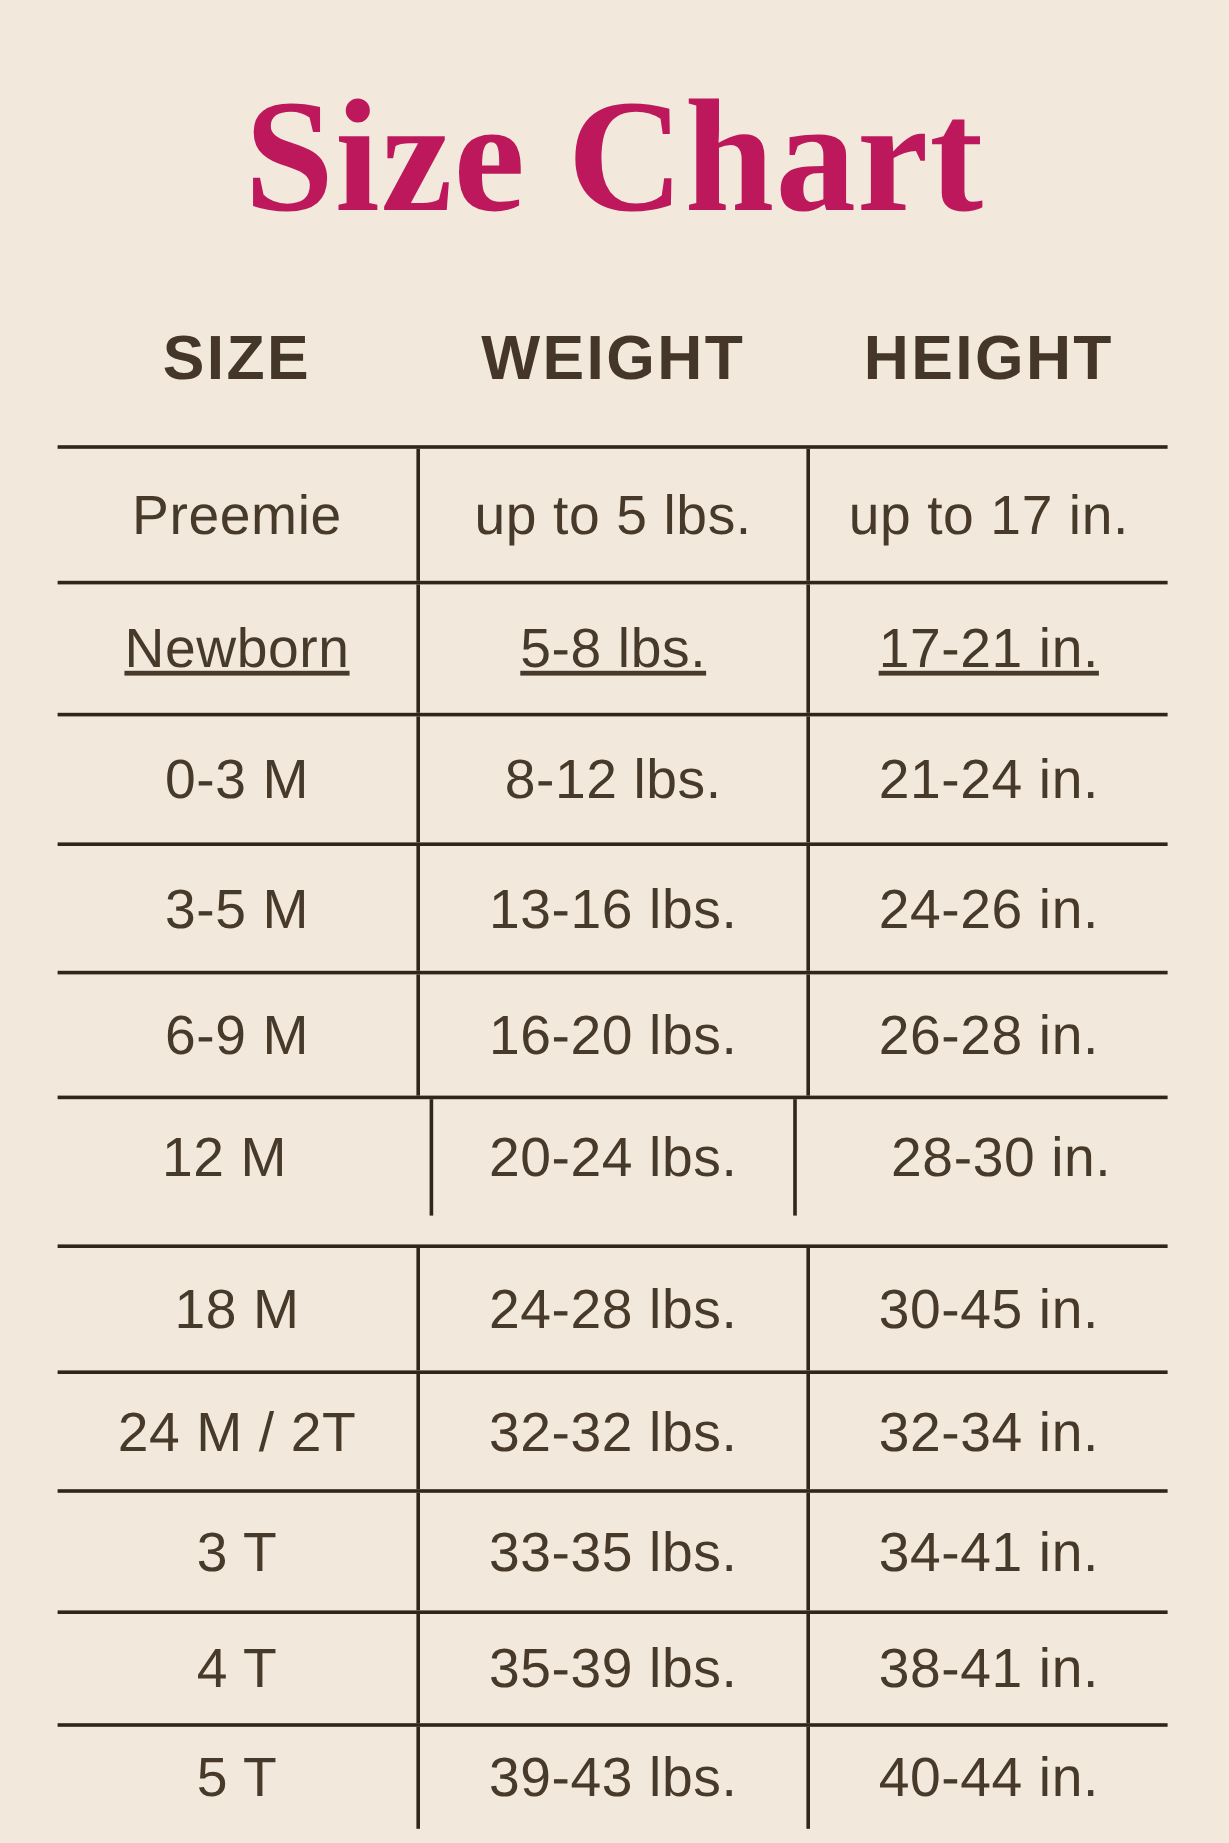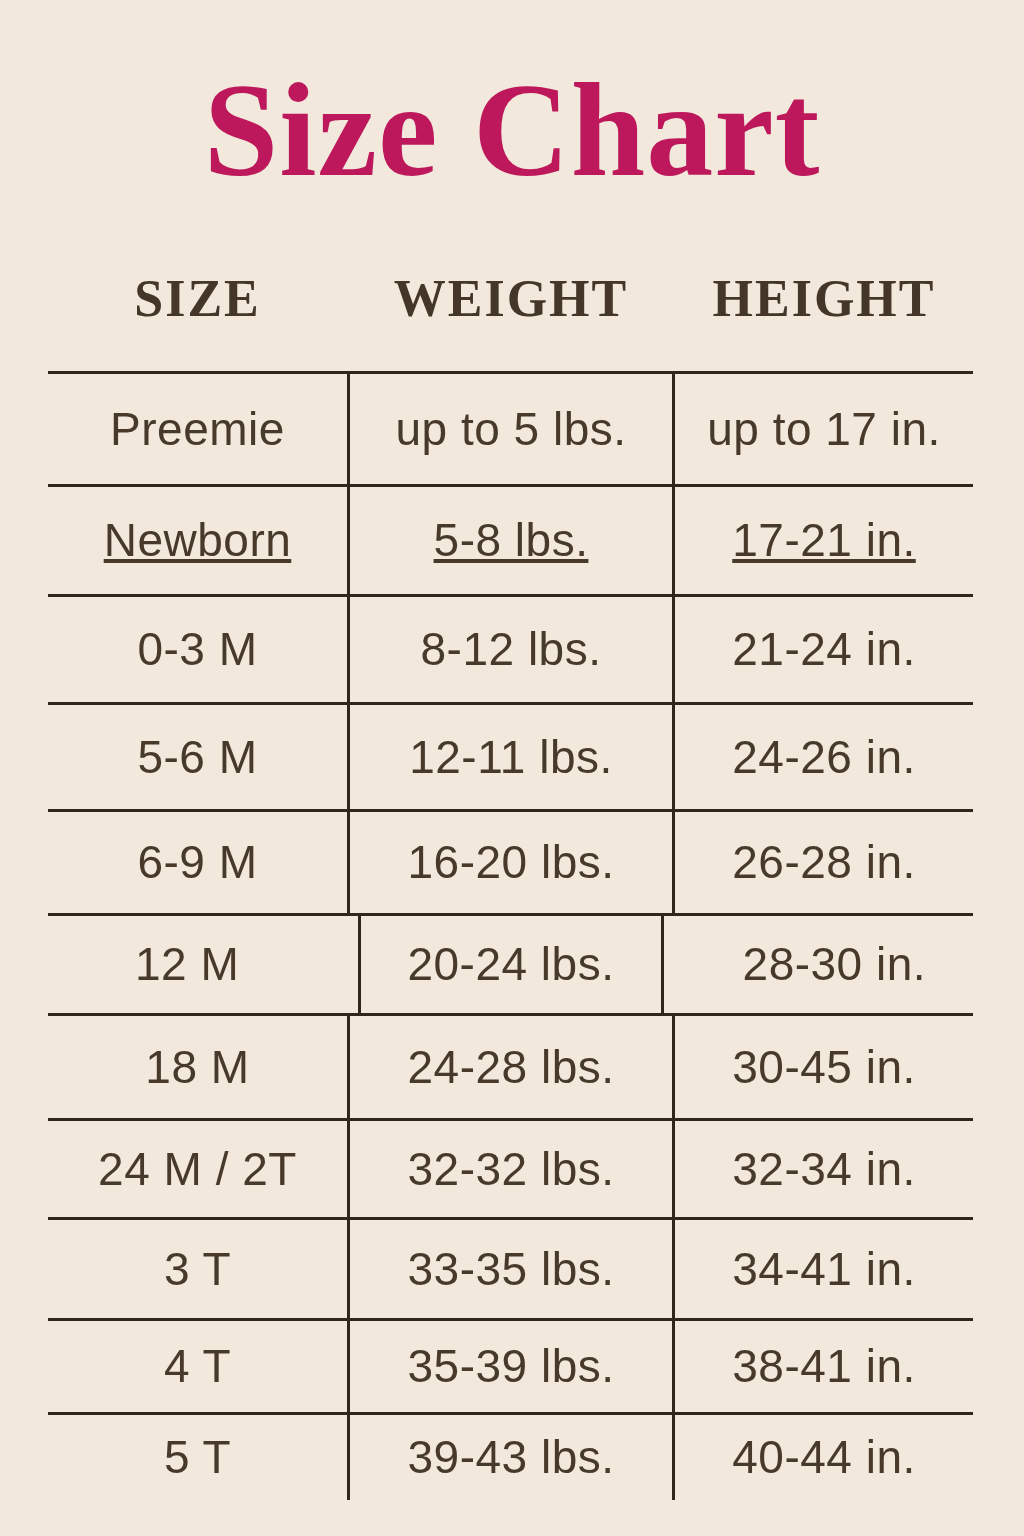--- a/index.html
+++ b/index.html
@@ -40,33 +40,32 @@
     box-sizing: content-box;
   }
   .hdr-cell {
     display: flex;
     align-items: flex-start;
     justify-content: center;
     font-weight: 700;
     font-size: 52px;
     letter-spacing: 2px;
     color: #44372a;
-    font-family: Liberation Serif, serif;
   }
   .data-row {
     border-top: 3px solid #30261c;
   }
   
   .data-row:nth-of-type(2)  { height: 110px; }
   .data-row:nth-of-type(3)  { height: 107px; text-decoration: underline; }
   .data-row:nth-of-type(4)  { height: 105px; }
   .data-row:nth-of-type(5)  { height: 104px; }
   .data-row:nth-of-type(6)  { height: 101px; }
   .data-row:nth-of-type(7)  { height: 97px; gap: 32px; }
-  .data-row:nth-of-type(8)  { height: 102px; }
+  .data-row:nth-of-type(8)  { height: 102px; margin-top: 24px; }
   .data-row:nth-of-type(9)  { height: 96px; }
   .data-row:nth-of-type(10) { height: 98px; }
   .data-row:nth-of-type(11) { height: 91px; }
   .data-row:nth-of-type(12) { height: 85px; } 
   .cell {
     display: flex;
     align-items: center;
     justify-content: center;
     font-size: 46px;
     letter-spacing: 0.5px;
@@ -104,22 +103,22 @@
     <div class="cell">17-21 in.</div>
   </div>
 
   <div class="data-row">
     <div class="cell">0-3 M</div>
     <div class="cell mid">8-12 lbs.</div>
     <div class="cell">21-24 in.</div>
   </div>
 
   <div class="data-row">
-    <div class="cell">5-6 M</div>
-    <div class="cell mid">12-11 lbs.</div>
+    <div class="cell">3-5 M</div>
+    <div class="cell mid">13-16 lbs.</div>
     <div class="cell">24-26 in.</div>
   </div>
 
   <div class="data-row">
     <div class="cell">6-9 M</div>
     <div class="cell mid">16-20 lbs.</div>
     <div class="cell">26-28 in.</div>
   </div>
 
   <div class="data-row">

